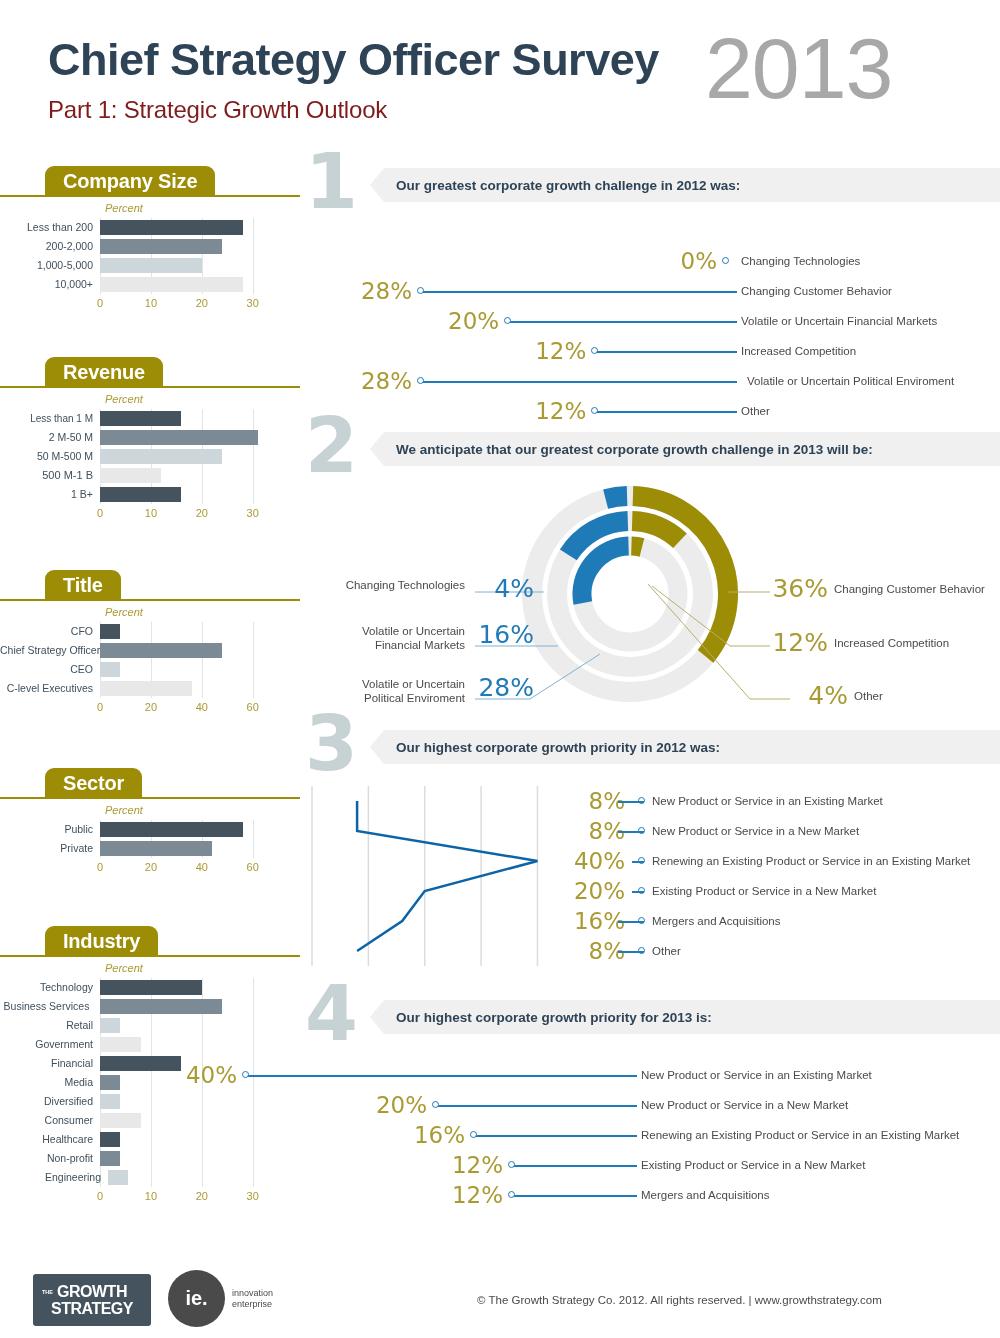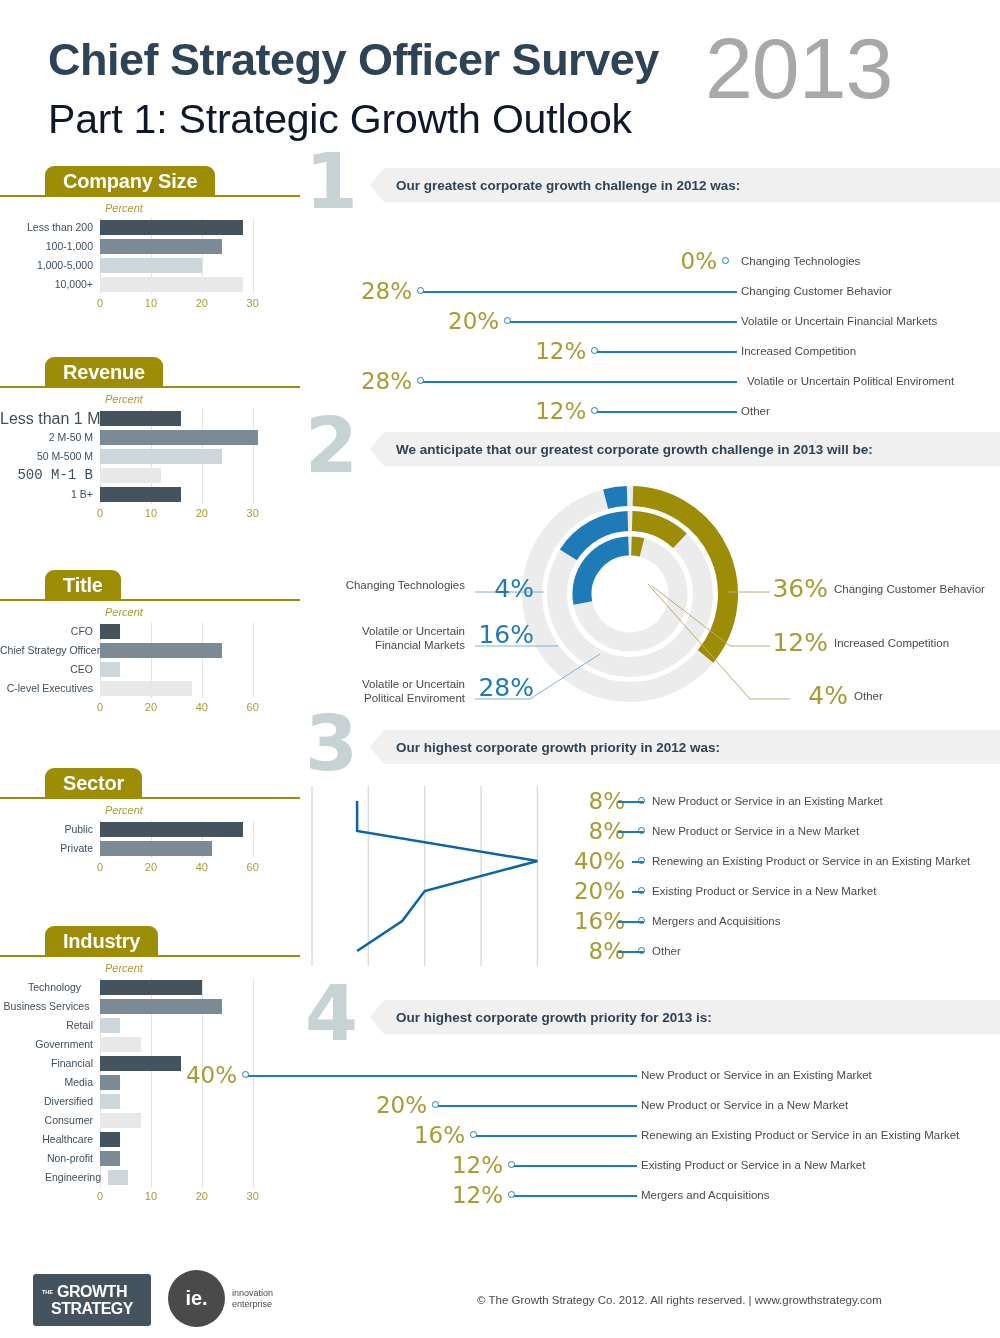--- a/index.html
+++ b/index.html
@@ -13,21 +13,21 @@
 
   
   #header { position: absolute; left: 0; top: 0; width: 1000px; height: 150px; }
   #title-main {
     position: absolute; left: 48px; top: 34px;
     font-size: 45px; font-weight: 700; color: #2e4356;
     letter-spacing: -0.5px; white-space: nowrap;
   }
   #title-sub {
     position: absolute; left: 48px; top: 96px;
-    font-size: 41px; font-weight: 400; color: #0f172a;
+    font-size: 24px; font-weight: 400; color: #7f1d1d;
     letter-spacing: -0.2px; white-space: nowrap;
   }
   #title-year {
     position: absolute; left: 705px; top: 25px;
     font-size: 86px; font-weight: 400; color: #a8a8a8;
     letter-spacing: -1px; line-height: 1;
   }
 
   
   #left-col { position: absolute; left: 0; top: 150px; width: 300px; }
@@ -169,21 +169,21 @@
           <div class="pct-label" style="position: absolute; left: 105px; top: 2px;">Percent</div>
           <div class="grid-v" style="left: 100px; top: 18px; height: 76px;"></div>
           <div class="grid-v" style="left: 150.909px; top: 18px; height: 76px;"></div>
           <div class="grid-v" style="left: 201.818px; top: 18px; height: 76px;"></div>
           <div class="grid-v" style="left: 252.727px; top: 18px; height: 76px;"></div>
           <div style="position: absolute; left: 0px; top: 18px; width: 300px; height: 19px;">
             <div style="position: absolute; left: 0px; top: 0px; width: 93px; text-align: right; font-size: 10.5px; color: rgb(63, 79, 92); line-height: 19px; white-space: nowrap;">Less than 200</div>
             <div title="Less than 200: 28%" style="position: absolute; top: 2px; left: 100px; height: 15px; background: rgb(68, 83, 94); width: 142.545px;"></div>
           </div>
           <div style="position: absolute; left: 0px; top: 37px; width: 300px; height: 19px;">
-            <div style="position: absolute; left: 0px; top: 0px; width: 93px; text-align: right; font-size: 10.5px; color: rgb(63, 79, 92); line-height: 19px; white-space: nowrap;">100-1,000</div>
+            <div style="position: absolute; left: 0px; top: 0px; width: 93px; text-align: right; font-size: 10.5px; color: rgb(63, 79, 92); line-height: 19px; white-space: nowrap;">200-2,000</div>
             <div title="200-1,000: 24%" style="position: absolute; top: 2px; left: 100px; height: 15px; background: rgb(123, 138, 149); width: 122.182px;"></div>
           </div>
           <div style="position: absolute; left: 0px; top: 56px; width: 300px; height: 19px;">
             <div style="position: absolute; left: 0px; top: 0px; width: 93px; text-align: right; font-size: 10.5px; color: rgb(63, 79, 92); line-height: 19px; white-space: nowrap;">1,000-5,000</div>
             <div title="1,000-5,000: 20%" style="position: absolute; top: 2px; left: 100px; height: 15px; background: rgb(205, 214, 218); width: 101.818px;"></div>
           </div>
           <div style="position: absolute; left: 0px; top: 75px; width: 300px; height: 19px;">
             <div style="position: absolute; left: 0px; top: 0px; width: 93px; text-align: right; font-size: 10.5px; color: rgb(63, 79, 92); line-height: 19px; white-space: nowrap;">10,000+</div>
             <div title="10,000+: 28%" style="position: absolute; top: 2px; left: 100px; height: 15px; background: rgb(232, 232, 232); width: 142.545px;"></div>
           </div>
@@ -200,33 +200,33 @@
             <span>Revenue</span>
           </div>
         </div>
         <div class="chart-wrap" style="position: relative; height: 129px;">
           <div class="pct-label" style="position: absolute; left: 105px; top: 2px;">Percent</div>
           <div class="grid-v" style="left: 100px; top: 18px; height: 95px;"></div>
           <div class="grid-v" style="left: 150.909px; top: 18px; height: 95px;"></div>
           <div class="grid-v" style="left: 201.818px; top: 18px; height: 95px;"></div>
           <div class="grid-v" style="left: 252.727px; top: 18px; height: 95px;"></div>
           <div style="position: absolute; left: 0px; top: 18px; width: 300px; height: 19px;">
-            <div style="position: absolute; left: 0px; top: 0px; width: 93px; text-align: right; font-size: 16px; color: rgb(63, 79, 92); line-height: 19px; white-space: nowrap;">Less than 1 M</div>
+            <div style="position: absolute; left: 0px; top: 0px; width: 93px; text-align: right; font-size: 10px; color: rgb(63, 79, 92); line-height: 19px; white-space: nowrap;">Less than 1 M</div>
             <div title="Less than 1 M: 16%" style="position: absolute; top: 2px; left: 100px; height: 15px; background: rgb(68, 83, 94); width: 81.4545px;"></div>
           </div>
           <div style="position: absolute; left: 0px; top: 37px; width: 300px; height: 19px;">
             <div style="position: absolute; left: 0px; top: 0px; width: 93px; text-align: right; font-size: 10.5px; color: rgb(63, 79, 92); line-height: 19px; white-space: nowrap;">2 M-50 M</div>
             <div title="2 M-50 M: 31%" style="position: absolute; top: 2px; left: 100px; height: 15px; background: rgb(123, 138, 149); width: 157.818px;"></div>
           </div>
           <div style="position: absolute; left: 0px; top: 56px; width: 300px; height: 19px;">
             <div style="position: absolute; left: 0px; top: 0px; width: 93px; text-align: right; font-size: 10.5px; color: rgb(63, 79, 92); line-height: 19px; white-space: nowrap;">50 M-500 M</div>
             <div title="50 M-500 M: 24%" style="position: absolute; top: 2px; left: 100px; height: 15px; background: rgb(205, 214, 218); width: 122.182px;"></div>
           </div>
           <div style="position: absolute; left: 0px; top: 75px; width: 300px; height: 19px;">
-            <div style="position: absolute; left: 0px; top: 0px; width: 93px; text-align: right; font-size: 14px; color: rgb(63, 79, 92); line-height: 19px; white-space: nowrap; font-family: Liberation Mono, monospace;">500 M-1 B</div>
+            <div style="position: absolute; left: 0px; top: 0px; width: 93px; text-align: right; font-size: 11px; color: rgb(63, 79, 92); line-height: 19px; white-space: nowrap;">500 M-1 B</div>
             <div title="500 M-1 B: 12%" style="position: absolute; top: 2px; left: 100px; height: 15px; background: rgb(232, 232, 232); width: 61.0909px;"></div>
           </div>
           <div style="position: absolute; left: 0px; top: 94px; width: 300px; height: 19px;">
             <div style="position: absolute; left: 0px; top: 0px; width: 93px; text-align: right; font-size: 10.5px; color: rgb(63, 79, 92); line-height: 19px; white-space: nowrap;">1 B+</div>
             <div title="1 B+: 16%" style="position: absolute; top: 2px; left: 100px; height: 15px; background: rgb(68, 83, 94); width: 81.4545px;"></div>
           </div>
           <div class="axis-tick" style="left: 100px; top: 116px;">0</div>
           <div class="axis-tick" style="left: 150.909px; top: 116px;">10</div>
           <div class="axis-tick" style="left: 201.818px; top: 116px;">20</div>
           <div class="axis-tick" style="left: 252.727px; top: 116px;">30</div>
@@ -301,21 +301,21 @@
             <span>Industry</span>
           </div>
         </div>
         <div class="chart-wrap" style="position: relative; height: 243px;">
           <div class="pct-label" style="position: absolute; left: 105px; top: 2px;">Percent</div>
           <div class="grid-v" style="left: 100px; top: 18px; height: 209px;"></div>
           <div class="grid-v" style="left: 150.909px; top: 18px; height: 209px;"></div>
           <div class="grid-v" style="left: 201.818px; top: 18px; height: 209px;"></div>
           <div class="grid-v" style="left: 252.727px; top: 18px; height: 209px;"></div>
           <div style="position: absolute; left: 0px; top: 18px; width: 300px; height: 19px;">
-            <div style="position: absolute; left: 0px; top: 0px; width: 93px; font-size: 10.5px; color: rgb(63, 79, 92); line-height: 19px; white-space: nowrap; padding-left: 28px;">Technology</div>
+            <div style="position: absolute; left: 0px; top: 0px; width: 93px; text-align: right; font-size: 10.5px; color: rgb(63, 79, 92); line-height: 19px; white-space: nowrap; padding-left: 28px;">Technology</div>
             <div title="Technology: 20%" style="position: absolute; top: 2px; left: 100px; height: 15px; background: rgb(68, 83, 94); width: 101.818px;"></div>
           </div>
           <div style="position: absolute; left: 0px; top: 37px; width: 300px; height: 19px;">
             <div style="position: absolute; left: 0px; top: 0px; width: 93px; text-align: center; font-size: 10.5px; color: rgb(63, 79, 92); line-height: 19px; white-space: nowrap;">Business Services</div>
             <div title="Business Services: 24%" style="position: absolute; top: 2px; left: 100px; height: 15px; background: rgb(123, 138, 149); width: 122.182px;"></div>
           </div>
           <div style="position: absolute; left: 0px; top: 56px; width: 300px; height: 19px;">
             <div style="position: absolute; left: 0px; top: 0px; width: 93px; text-align: right; font-size: 10.5px; color: rgb(63, 79, 92); line-height: 19px; white-space: nowrap;">Retail</div>
             <div title="Retail: 4%" style="position: absolute; top: 2px; left: 100px; height: 15px; background: rgb(205, 214, 218); width: 20.3636px;"></div>
           </div>

